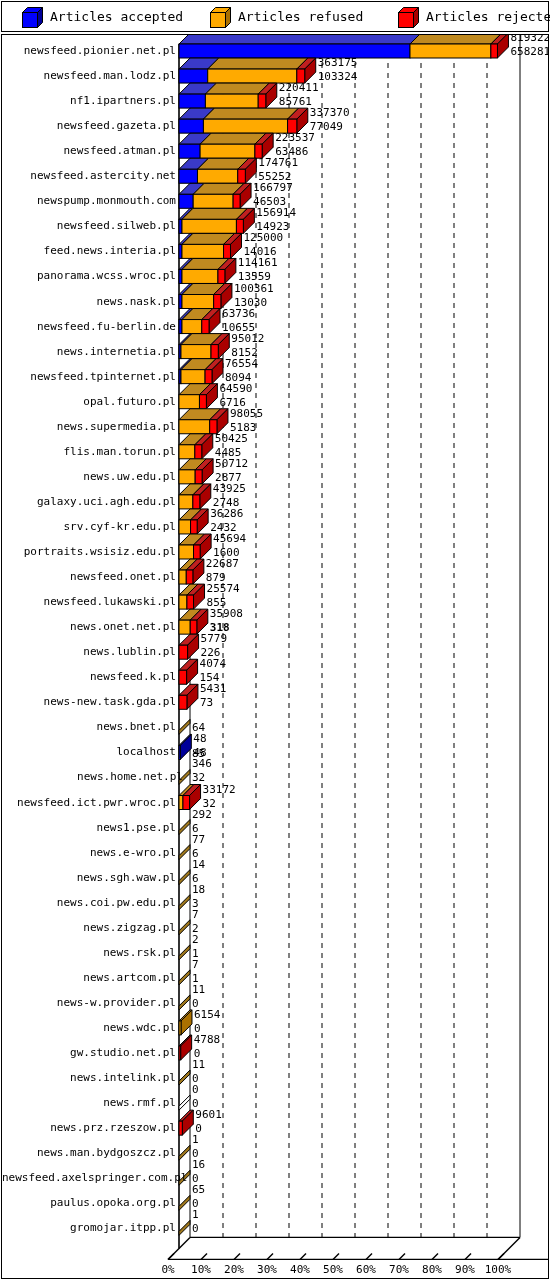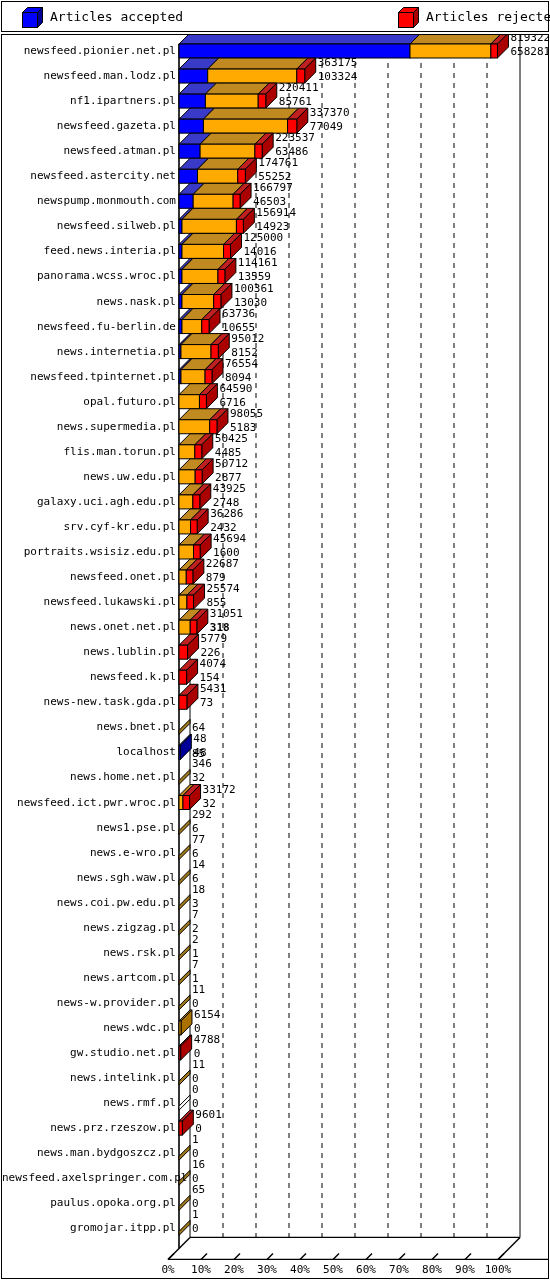--- a/index.html
+++ b/index.html
@@ -90,20 +90,30 @@
   <div id="legend">
       <div class="legend-item" style="left: 20px;">
         <div class="legend-cube">
           <svg width="21" height="21">
             <polygon points="0.5,5.5 5.5,0.5 20.5,0.5 15.5,5.5" fill="#0000ff" stroke="#000" stroke-width="1"></polygon>
             <polygon points="15.5,5.5 20.5,0.5 20.5,15.5 15.5,20.5" fill="#000099" stroke="#000" stroke-width="1"></polygon>
             <rect x="0.5" y="5.5" width="15" height="15" fill="#0000ff" stroke="#000" stroke-width="1"></rect>
           </svg>
         </div>
         <span class="legend-label">Articles accepted</span>
+      </div>
+      <div class="legend-item" style="left: 208px;">
+        <div class="legend-cube">
+          <svg width="21" height="21">
+            <polygon points="0.5,5.5 5.5,0.5 20.5,0.5 15.5,5.5" fill="#ffaa00" stroke="#000" stroke-width="1"></polygon>
+            <polygon points="15.5,5.5 20.5,0.5 20.5,15.5 15.5,20.5" fill="#aa7000" stroke="#000" stroke-width="1"></polygon>
+            <rect x="0.5" y="5.5" width="15" height="15" fill="#ffaa00" stroke="#000" stroke-width="1"></rect>
+          </svg>
+        </div>
+        <span class="legend-label">Articles refused</span>
       </div>
       <div class="legend-item" style="left: 396px;">
         <div class="legend-cube">
           <svg width="21" height="21">
             <polygon points="0.5,5.5 5.5,0.5 20.5,0.5 15.5,5.5" fill="#ff0000" stroke="#000" stroke-width="1"></polygon>
             <polygon points="15.5,5.5 20.5,0.5 20.5,15.5 15.5,20.5" fill="#aa0000" stroke="#000" stroke-width="1"></polygon>
             <rect x="0.5" y="5.5" width="15" height="15" fill="#ff0000" stroke="#000" stroke-width="1"></rect>
           </svg>
         </div>
         <span class="legend-label">Articles rejected</span>
@@ -490,38 +500,38 @@
         <div class="row-label" style="left: 0px; width: 174px; top: 511px;">portraits.wsisiz.edu.pl</div>
         <div class="val-label" style="left: 211.12px; top: 498px;">45694</div>
         <div class="val-label" style="left: 211.12px; top: 512px;">1600</div>
         <div class="row-label" style="left: 0px; width: 174px; top: 536.05px;">newsfeed.onet.pl</div>
         <div class="val-label" style="left: 203.86px; top: 523.05px;">22687</div>
         <div class="val-label" style="left: 203.86px; top: 537.05px;">879</div>
         <div class="row-label" style="left: 0px; width: 174px; top: 561.1px;">newsfeed.lukawski.pl</div>
         <div class="val-label" style="left: 204.52px; top: 548.1px;">25574</div>
         <div class="val-label" style="left: 204.52px; top: 562.1px;">855</div>
         <div class="row-label" style="left: 0px; width: 174px; top: 586.15px;">news.onet.net.pl</div>
-        <div class="val-label" style="left: 207.82px; top: 573.15px;">31051</div>
+        <div class="val-label" style="left: 207.82px; top: 573.15px;">35908</div>
         <div class="val-label" style="left: 207.82px; top: 587.15px; font-weight: bold;">318</div>
         <div class="row-label" style="left: 0px; width: 174px; top: 611.2px;">news.lublin.pl</div>
         <div class="val-label" style="left: 198.58px; top: 598.2px;">5779</div>
         <div class="val-label" style="left: 198.58px; top: 612.2px;">226</div>
         <div class="row-label" style="left: 0px; width: 174px; top: 636.25px;">newsfeed.k.pl</div>
         <div class="val-label" style="left: 197.59px; top: 623.25px;">4074</div>
         <div class="val-label" style="left: 197.59px; top: 637.25px;">154</div>
         <div class="row-label" style="left: 0px; width: 174px; top: 661.3px;">news-new.task.gda.pl</div>
         <div class="val-label" style="left: 197.92px; top: 648.3px;">5431</div>
         <div class="val-label" style="left: 197.92px; top: 662.3px;">73</div>
         <div class="row-label" style="left: 0px; width: 174px; top: 686.35px;">news.bnet.pl</div>
         <div class="val-label" style="left: 190px; top: 673.35px; margin-top: 40px;">85</div>
         <div class="val-label" style="left: 190px; top: 687.35px;">64</div>
         <div class="row-label" style="left: 0px; width: 174px; top: 711.4px;">localhost</div>
         <div class="val-label" style="left: 191.32px; top: 698.4px;">48</div>
         <div class="val-label" style="left: 191.32px; top: 712.4px;">48</div>
-        <div class="row-label" style="left: 0px; width: 174px; top: 736.45px; text-align: right;">news.home.net.pl</div>
+        <div class="row-label" style="left: 7px; width: 174px; top: 736.45px; text-align: right;">news.home.net.pl</div>
         <div class="val-label" style="left: 190px; top: 723.45px;">346</div>
         <div class="val-label" style="left: 190px; top: 737.45px;">32</div>
         <div class="row-label" style="left: 0px; width: 174px; top: 761.5px;">newsfeed.ict.pwr.wroc.pl</div>
         <div class="val-label" style="left: 200.56px; top: 748.5px;">33172</div>
         <div class="val-label" style="left: 200.56px; top: 762.5px;">32</div>
         <div class="row-label" style="left: 0px; width: 174px; top: 786.55px;">news1.pse.pl</div>
         <div class="val-label" style="left: 190px; top: 773.55px;">292</div>
         <div class="val-label" style="left: 190px; top: 787.55px;">6</div>
         <div class="row-label" style="left: 0px; width: 174px; top: 811.6px;">news.e-wro.pl</div>
         <div class="val-label" style="left: 190px; top: 798.6px;">77</div>

